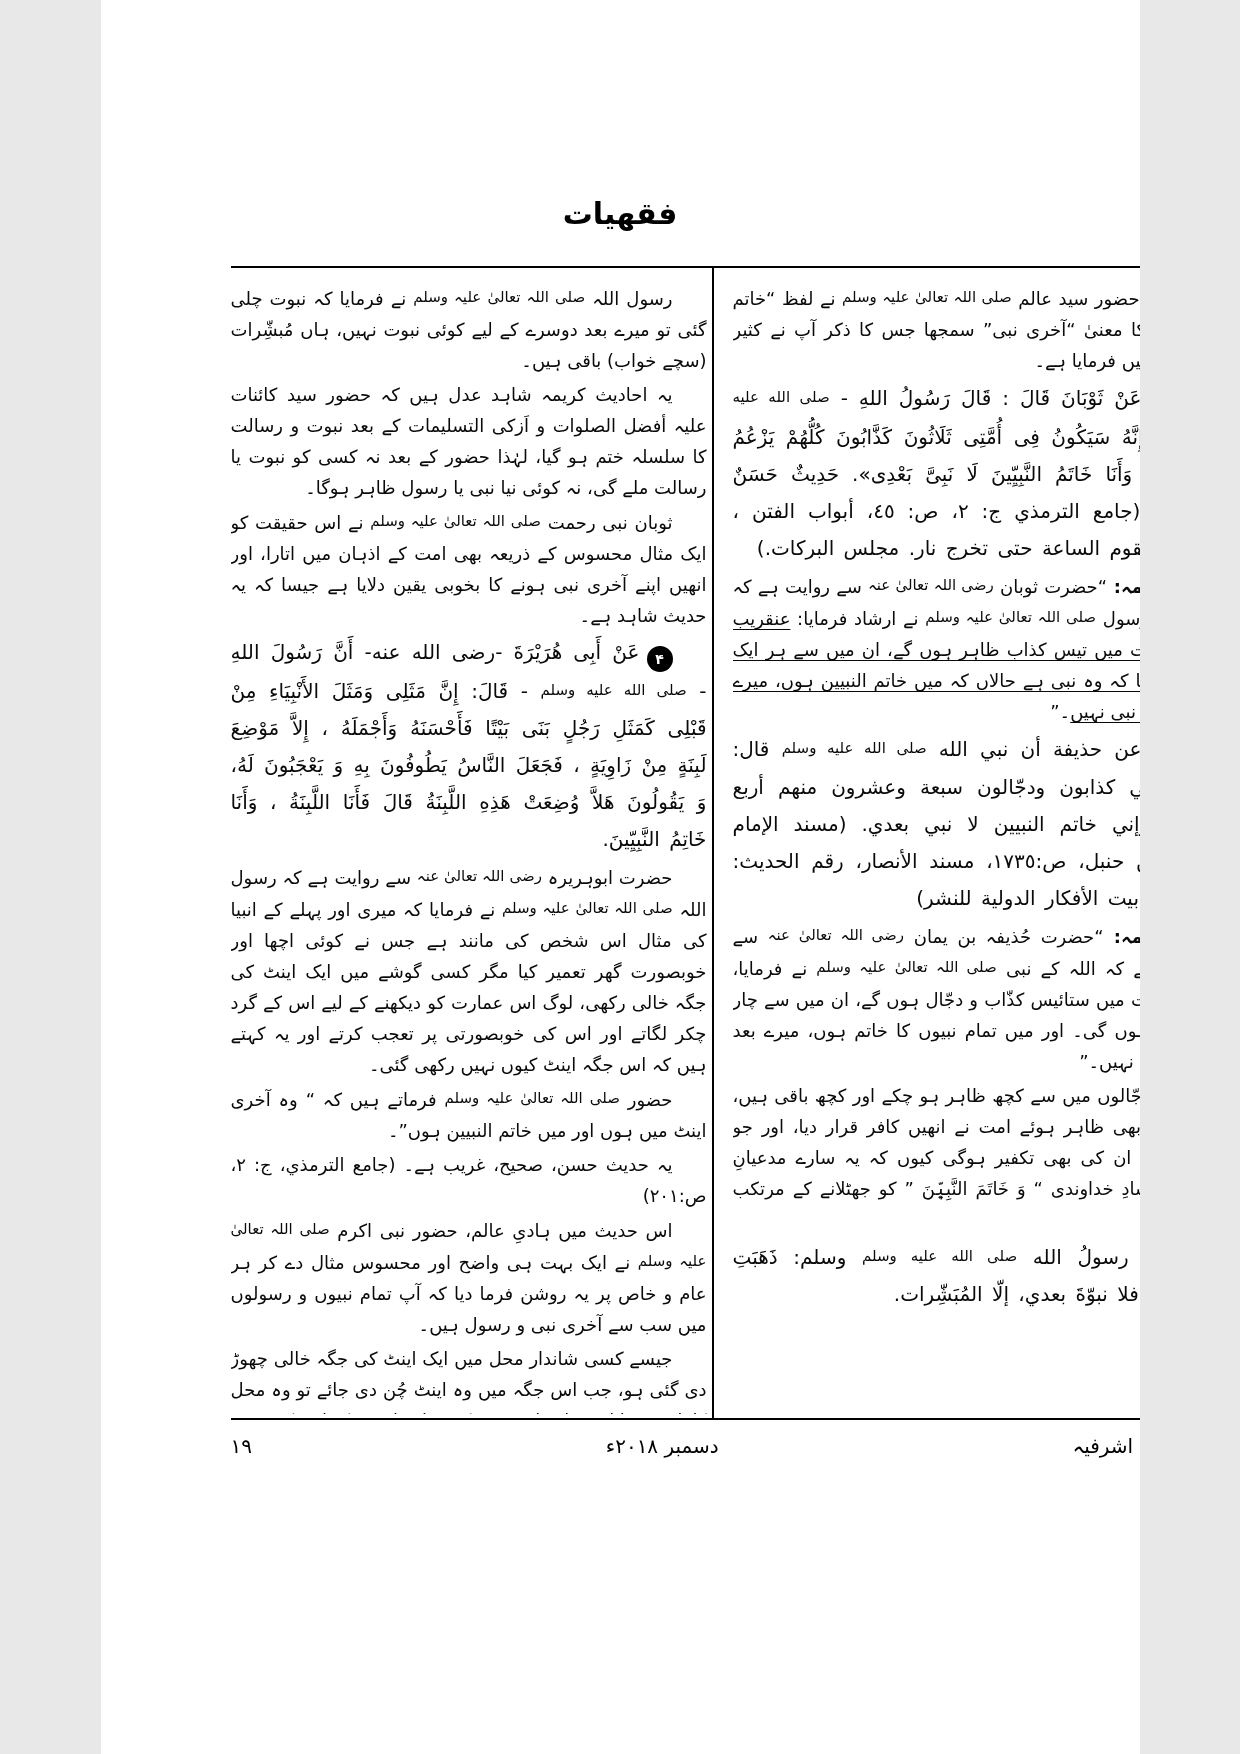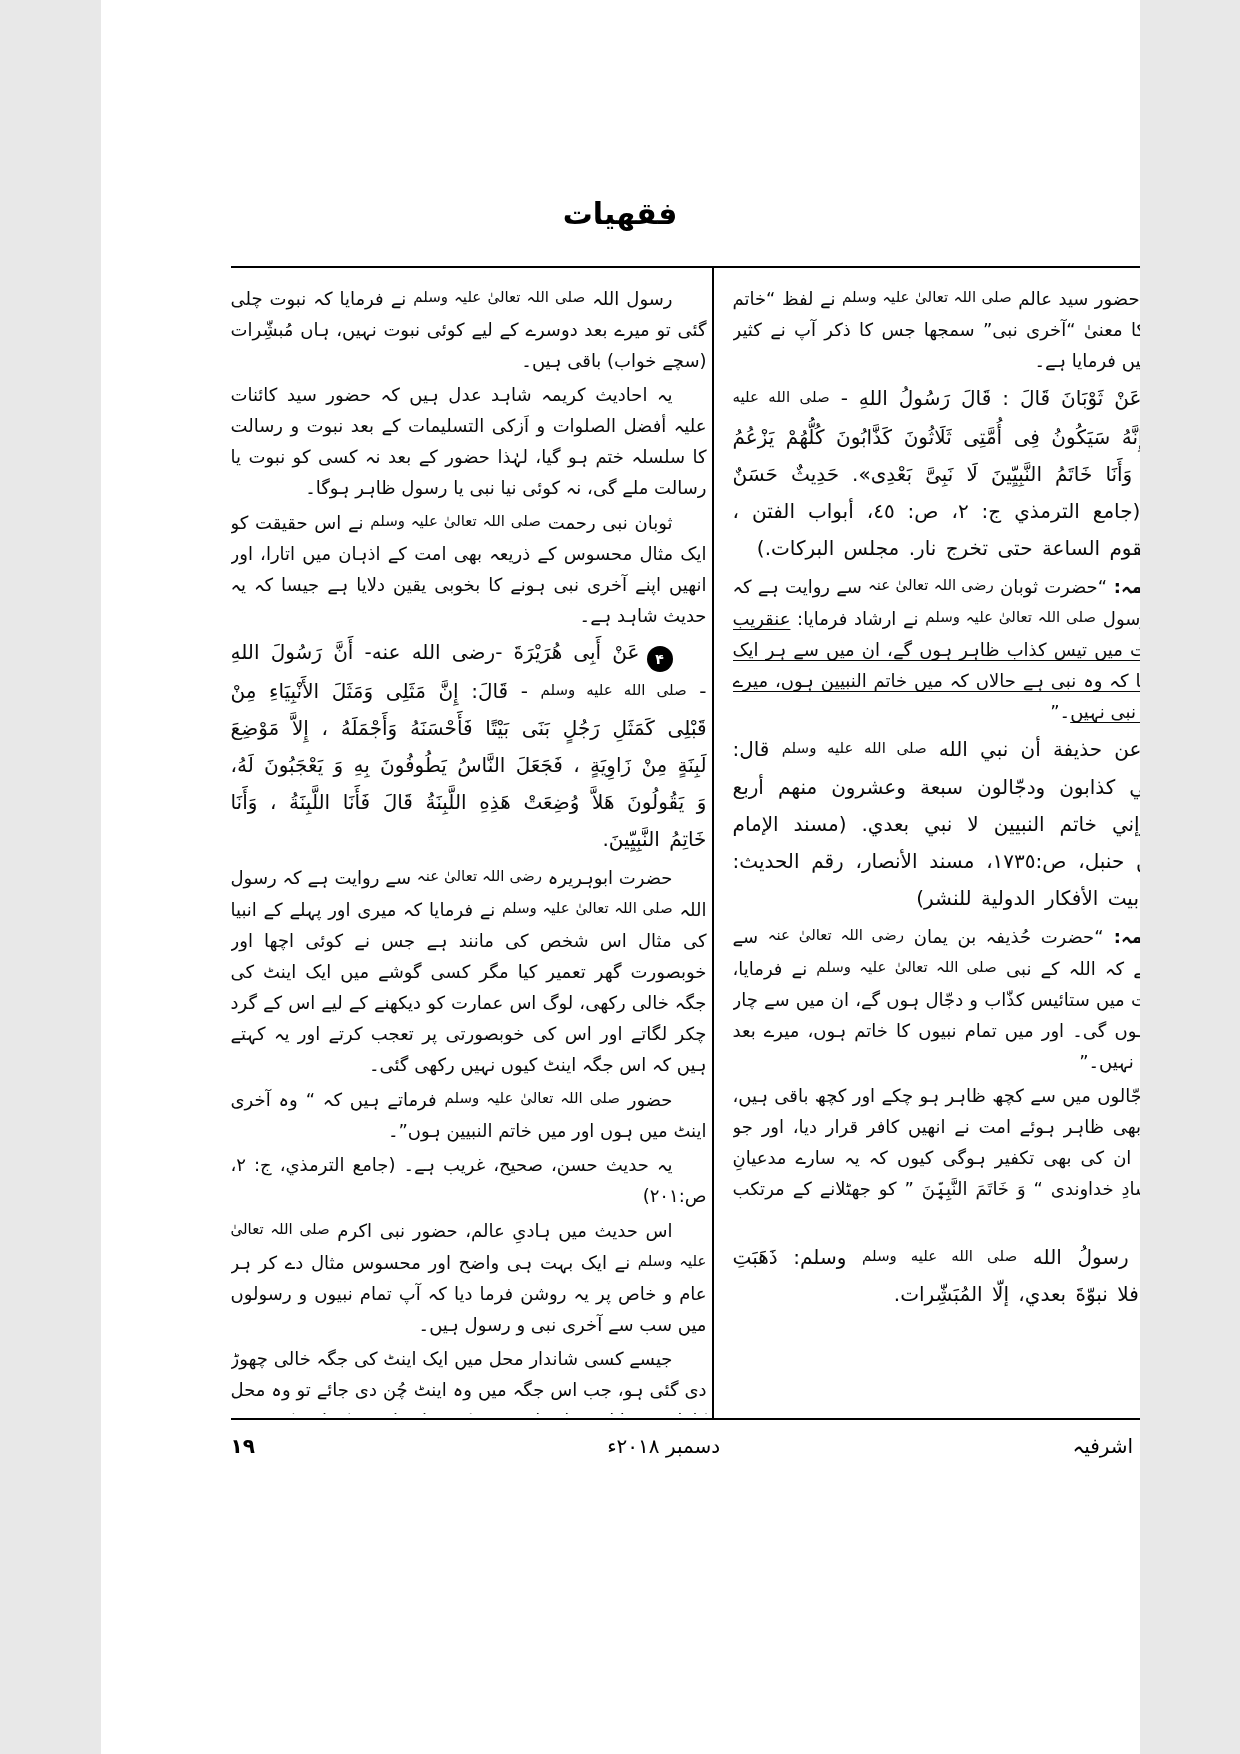--- a/index.html
+++ b/index.html
@@ -35,21 +35,21 @@
     width:26px;height:26px;border-radius:50%;background:#000;color:#fff;
     font-size:14px;font-weight:bold;margin-left:7px;vertical-align:-5px;
     text-indent:0;line-height:26px;
   }
   .footer{
     position:absolute;top:1434px;left:130px;width:978px;
     display:flex;justify-content:space-between;align-items:center;
     font-size:20px;color:#000;
   }
   .footer .cell{white-space:nowrap;}
-  .footer .page-num{font-weight:bold;text-align:center;}
+  .footer .page-num{font-weight:normal;text-align:center;}
 </style>
 </head>
 <body>
 
 <div class="page">
 
   <div class="page-title">فقهيات</div>
 
   <div class="rule rule-top"></div>
 

